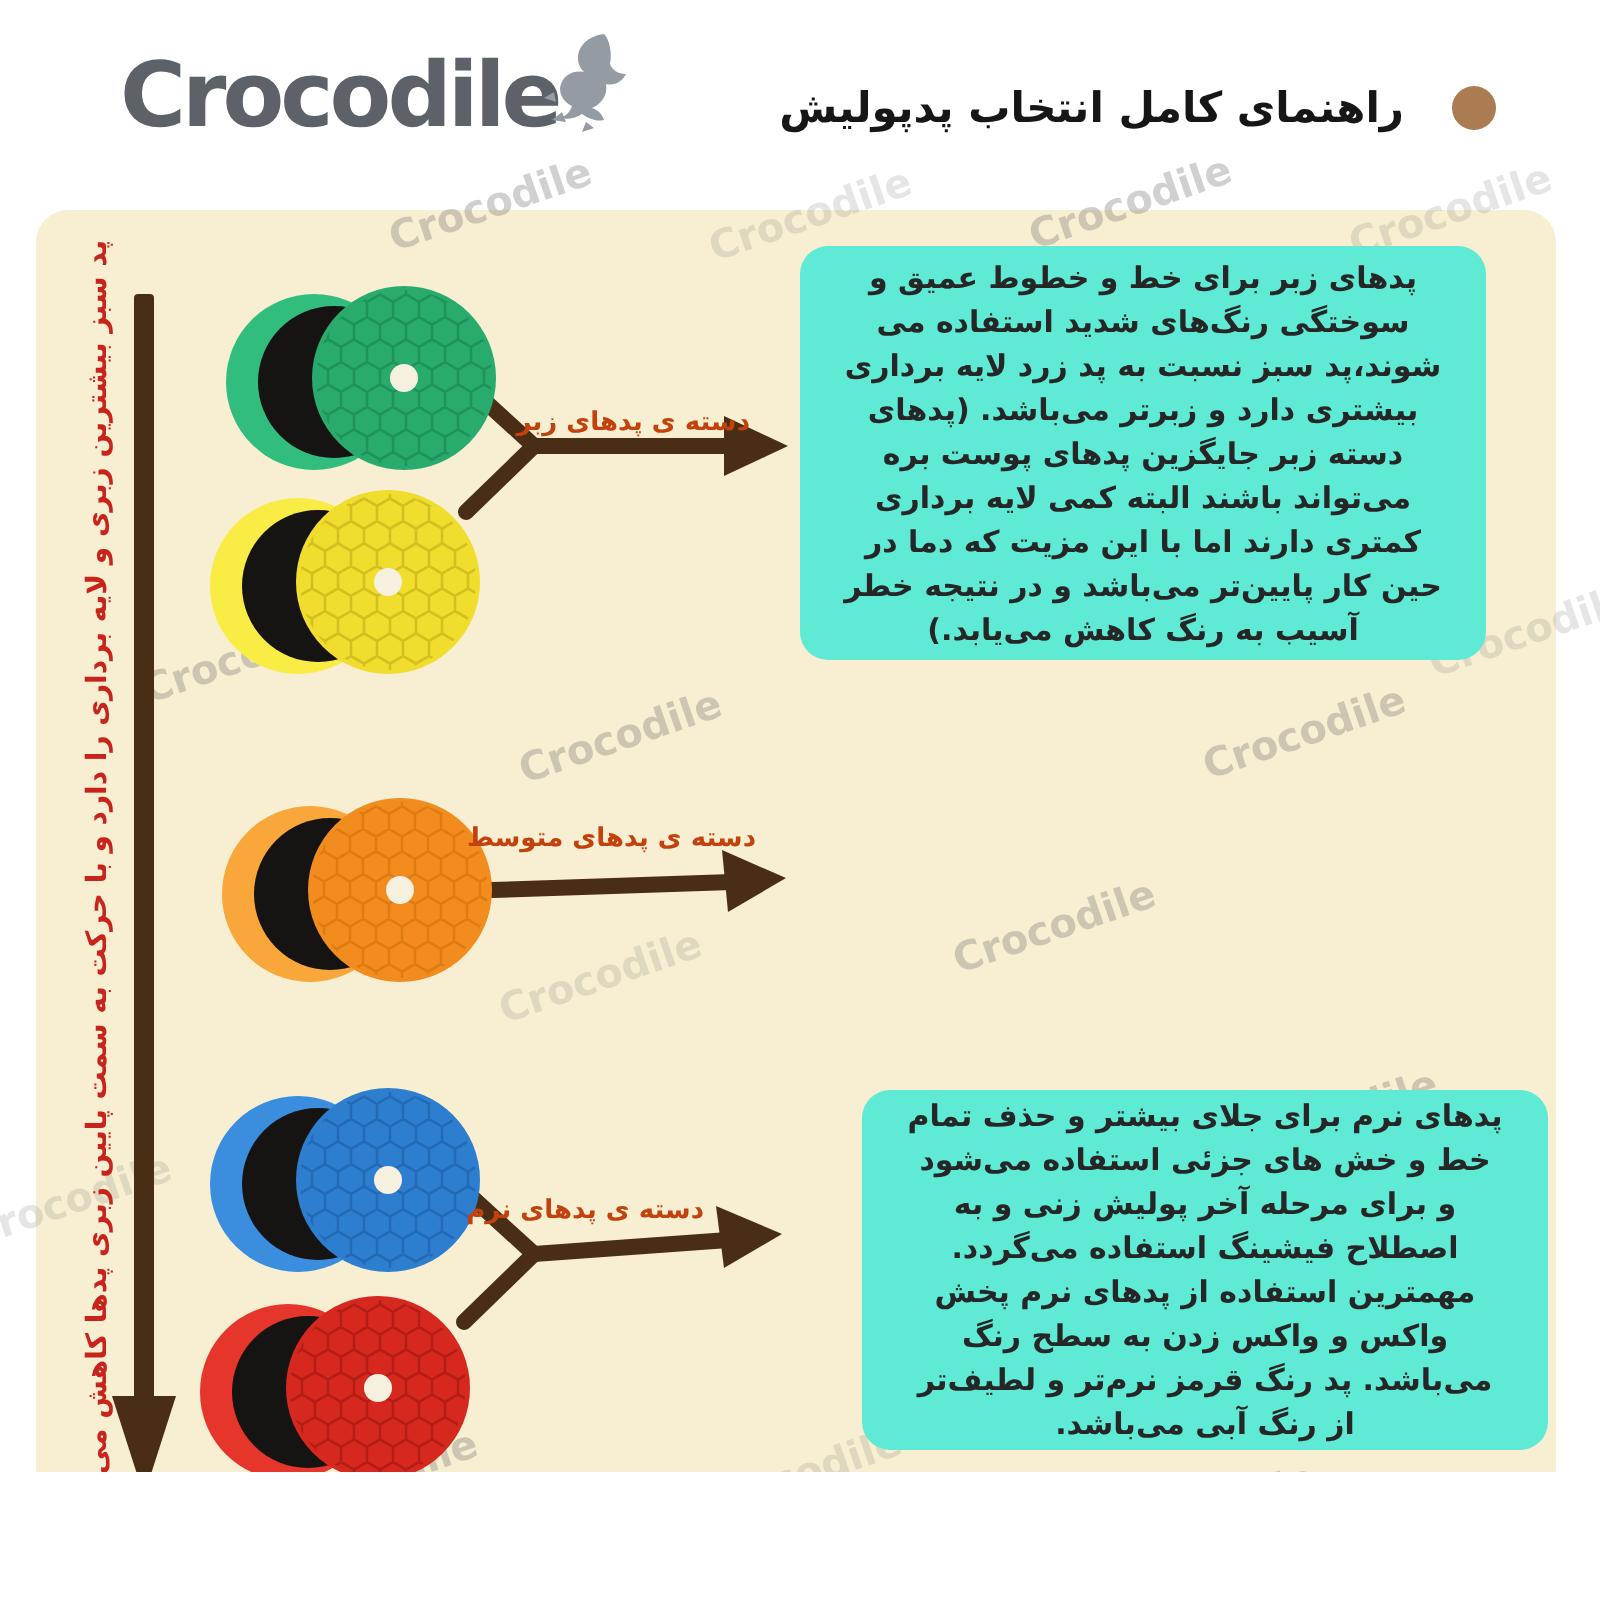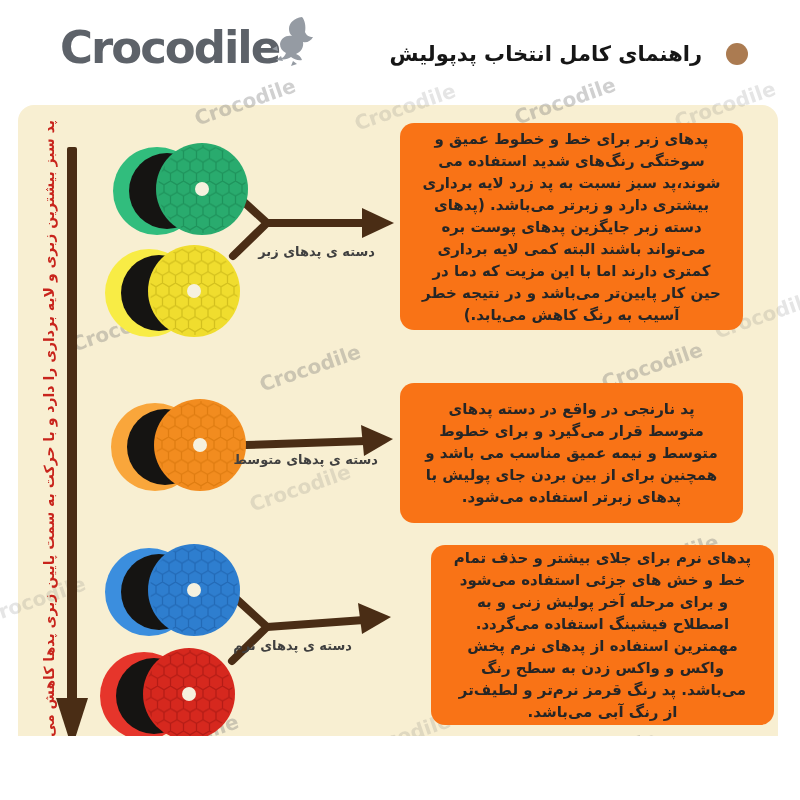--- a/index.html
+++ b/index.html
@@ -31,27 +31,27 @@
 
   
   .pad{position:absolute;width:136px;height:110px;}
   .pad-green {left:94px; top:31px;}
   .pad-yellow{left:86px; top:133px;}
   .pad-orange{left:92px; top:287px;}
   .pad-blue  {left:86px; top:432px;}
   .pad-red   {left:81px; top:536px;}
 
   
-  .group-label{position:absolute;direction:rtl;white-space:nowrap;font-size:13px;font-weight:700;color:#404040;margin-top:40px;}
+  .group-label{position:absolute;direction:rtl;white-space:nowrap;font-size:13px;font-weight:700;color:#c2410c;}
   .group-label-1{right:403px;top:99px;}
   .group-label-2{right:400px;top:307px;}
   .group-label-3{right:426px;top:493px;}
 
   
-  .desc-box{position:absolute;left:382px;width:343px;background:#f97316;border-radius:14px;
+  .desc-box{position:absolute;left:382px;width:343px;background:#5eead4;border-radius:14px;
     display:flex;align-items:center;justify-content:center;padding:6px 22px;box-sizing:border-box;}
   .desc-box-1{top:18px;height:207px;}
   .desc-box-2{top:278px;height:140px;}
   .desc-box-3{top:440px;height:180px;margin-left:31px;}
   .desc-text{direction:rtl;text-align:center;font-size:15px;line-height:22px;font-weight:700;color:#262626;}
 </style>
 </head>
 <body>
 
 <div class="page">
@@ -177,21 +177,18 @@
       <circle cx="90" cy="53" r="7" fill="#f6f1de"></circle>
     </svg>
 
     <div class="group-label group-label-1">دسته ی پدهای زبر</div>
     <div class="group-label group-label-2">دسته ی پدهای متوسط</div>
     <div class="group-label group-label-3">دسته ی پدهای نرم</div>
 
     <div class="desc-box desc-box-1">
       <div class="desc-text">پدهای زبر برای خط و خطوط عمیق و سوختگی رنگ‌های شدید استفاده می شوند،پد سبز نسبت به پد زرد لایه برداری بیشتری دارد و زبرتر می‌باشد. (پدهای دسته زبر جایگزین پدهای پوست بره می‌تواند باشند البته کمی لایه برداری کمتری دارند اما با این مزیت که دما در حین کار پایین‌تر می‌باشد و در نتیجه خطر آسیب به رنگ کاهش می‌یابد.)</div>
     </div>
-    <div class="desc-box desc-box-2">
-      <div class="desc-text">پد نارنجی در واقع در دسته پدهای متوسط قرار می‌گیرد و برای خطوط متوسط و نیمه عمیق مناسب می باشد و همچنین برای از بین بردن جای پولیش با پدهای زبرتر استفاده می‌شود.</div>
-    </div>
     <div class="desc-box desc-box-3">
       <div class="desc-text">پدهای نرم برای جلای بیشتر و حذف تمام خط و خش های جزئی استفاده می‌شود و برای مرحله آخر پولیش زنی و به اصطلاح فیشینگ استفاده می‌گردد. مهمترین استفاده از پدهای نرم پخش واکس و واکس زدن به سطح رنگ می‌باشد. پد رنگ قرمز نرم‌تر و لطیف‌تر از رنگ آبی می‌باشد.</div>
     </div>
 
   </div>
 </div>
 
 </body></html>

